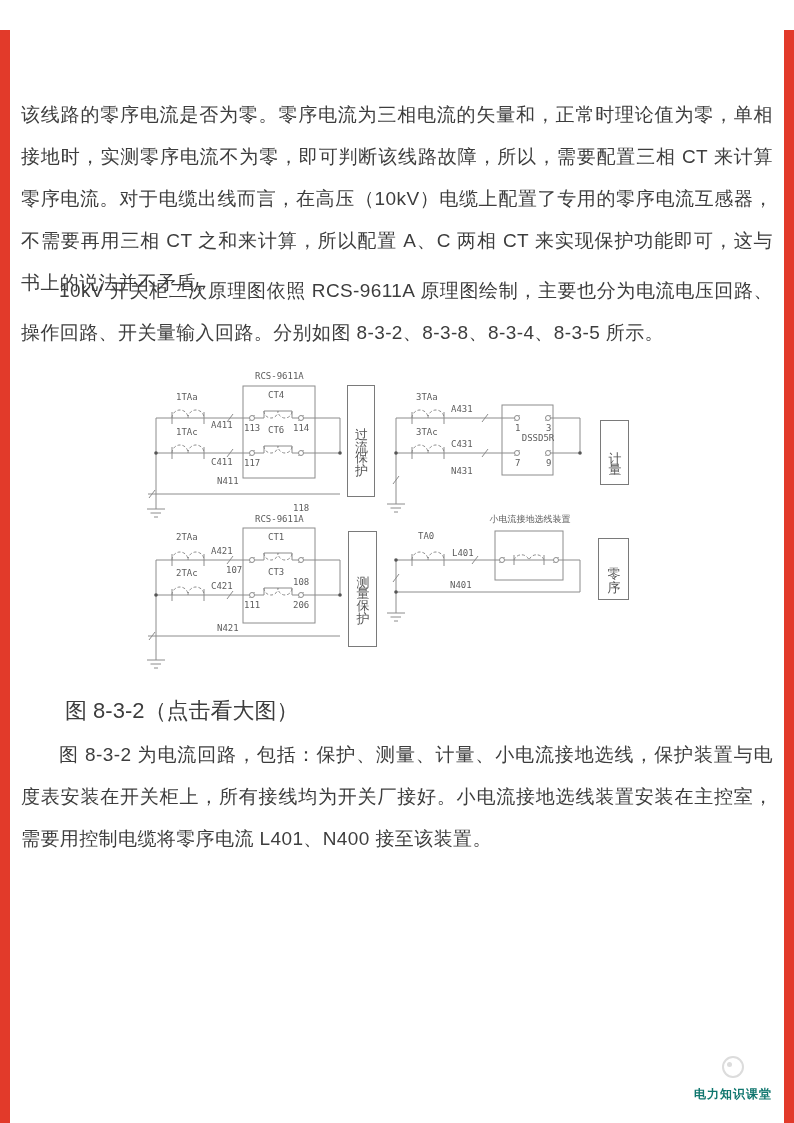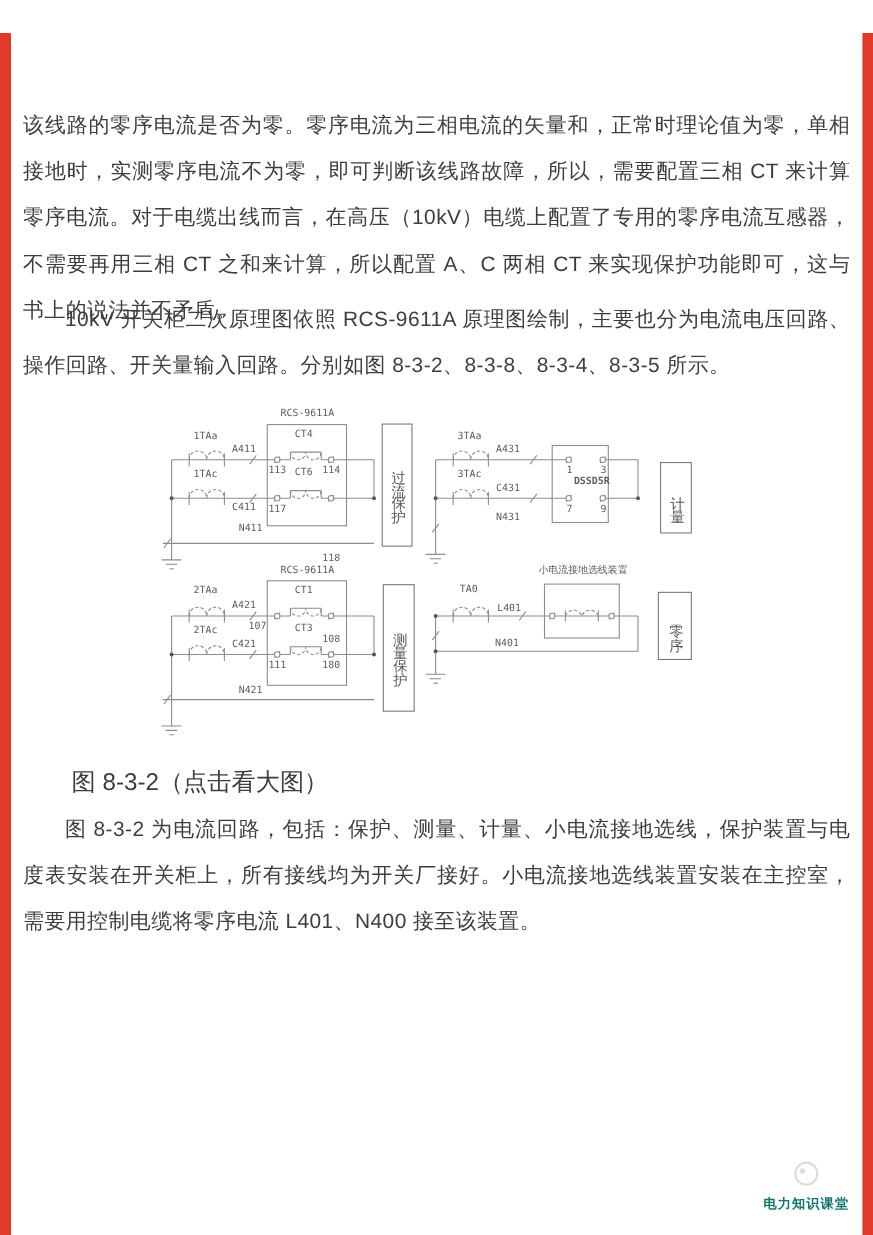--- a/index.html
+++ b/index.html
@@ -121,55 +121,55 @@
         <g fill="#555" stroke="none">
           <circle cx="256" cy="192" r="1.8"></circle>
             <circle cx="256" cy="224" r="1.8"></circle>
         </g>
         <path d="M256,237 V245 M247,245 H265 M250.5,249 H261 M254,253 H258"></path>
       </g>
     </svg>
 
     <span class="dlabel ctr" style="left:115px;top:3px;width:48px;">RCS-9611A</span>
     <span class="dlabel" style="left:36px;top:24px;">1TAa</span>
-    <span class="dlabel" style="left:71px;top:36px;">A411</span>
+    <span class="dlabel" style="left:71px;top:52px;">A411</span>
     <span class="dlabel" style="left:104px;top:55px;">113</span>
     <span class="dlabel" style="left:128px;top:22px;">CT4</span>
     <span class="dlabel" style="left:153px;top:55px;">114</span>
     <span class="dlabel" style="left:36px;top:59px;">1TAc</span>
     <span class="dlabel" style="left:71px;top:71px;margin-top:18px;">C411</span>
     <span class="dlabel" style="left:104px;top:90px;">117</span>
     <span class="dlabel" style="left:128px;top:57px;">CT6</span>
     <span class="dlabel" style="left:153px;top:90px;margin-top:45px;">118</span>
     <span class="dlabel" style="left:77px;top:108px;">N411</span>
     <div class="panel" style="left:207px;top:17px;width:26px;height:110px;">过流保护</div>
 
     <span class="dlabel" style="left:276px;top:24px;">3TAa</span>
     <span class="dlabel" style="left:311px;top:36px;">A431</span>
     <span class="dlabel" style="left:276px;top:59px;">3TAc</span>
     <span class="dlabel" style="left:311px;top:71px;">C431</span>
     <span class="dlabel" style="left:311px;top:98px;">N431</span>
-    <span class="dlabel ctr" style="left:364px;top:65px;width:68px;font-weight:bold;">DSSD5R</span>
+    <span class="dlabel ctr" style="left:364px;top:65px;width:68px;">DSSD5R</span>
     <span class="dlabel" style="left:375px;top:55px;">1</span>
     <span class="dlabel" style="left:406px;top:55px;">3</span>
     <span class="dlabel" style="left:375px;top:90px;">7</span>
     <span class="dlabel" style="left:406px;top:90px;">9</span>
     <div class="panel" style="left:460px;top:52px;width:27px;height:63px;">计量</div>
 
     <span class="dlabel ctr" style="left:115px;top:146px;width:48px;">RCS-9611A</span>
     <span class="dlabel" style="left:36px;top:164px;">2TAa</span>
     <span class="dlabel" style="left:71px;top:178px;">A421</span>
     <span class="dlabel" style="left:86px;top:197px;text-align:center;">107</span>
     <span class="dlabel" style="left:128px;top:164px;">CT1</span>
     <span class="dlabel" style="left:153px;top:209px;">108</span>
     <span class="dlabel" style="left:36px;top:200px;">2TAc</span>
     <span class="dlabel" style="left:71px;top:213px;">C421</span>
     <span class="dlabel" style="left:104px;top:232px;">111</span>
     <span class="dlabel" style="left:128px;top:199px;">CT3</span>
-    <span class="dlabel" style="left:153px;top:232px;">180</span>
+    <span class="dlabel" style="left:153px;top:232px;">206</span>
     <span class="dlabel" style="left:77px;top:255px;">N421</span>
     <div class="panel" style="left:208px;top:163px;width:27px;height:114px;">测量保护</div>
 
     <span class="dlabel ctr" style="left:340px;top:146px;width:100px;">小电流接地选线装置</span>
     <span class="dlabel" style="left:278px;top:163px;">TA0</span>
     <span class="dlabel" style="left:312px;top:180px;">L401</span>
     <span class="dlabel" style="left:310px;top:212px;">N401</span>
     <div class="panel" style="left:458px;top:170px;width:29px;height:60px;">零序</div>
   </div>
 

